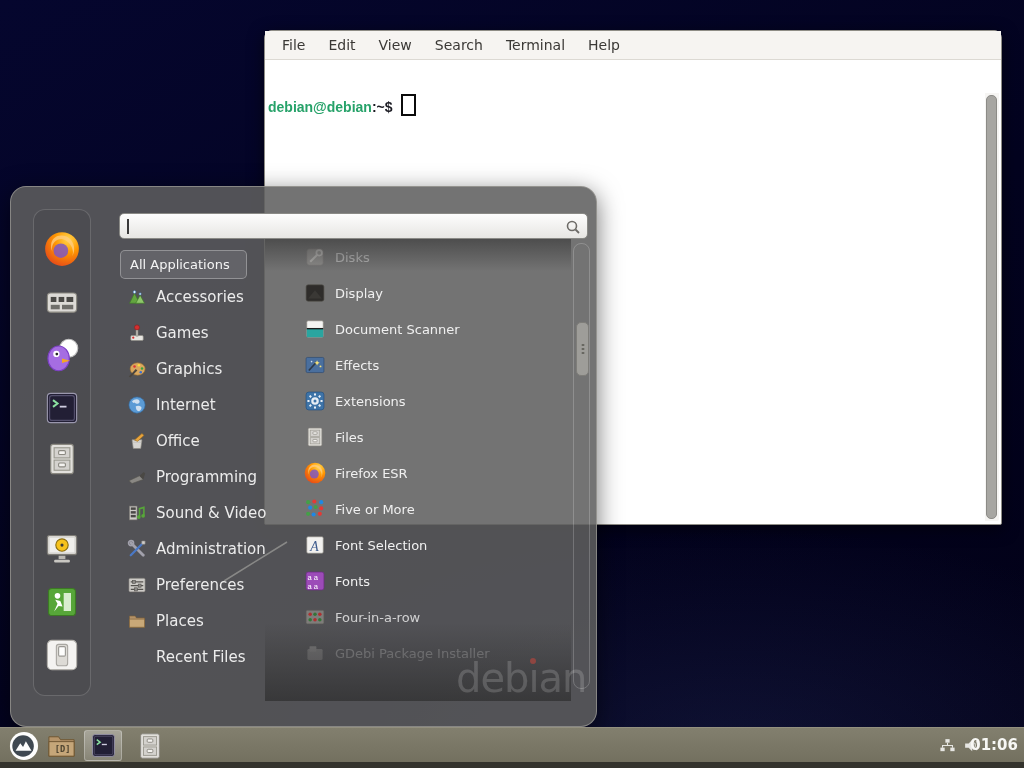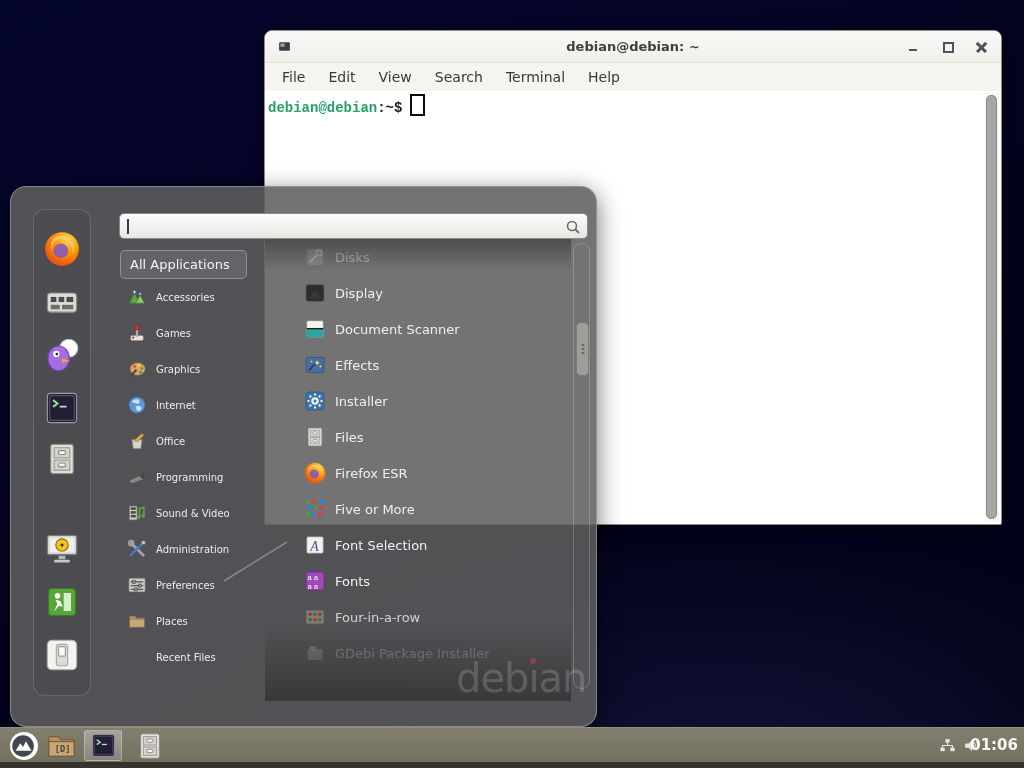--- a/index.html
+++ b/index.html
@@ -21,21 +21,21 @@
   .wb{width:11px;height:11px;position:relative;cursor:default;}
   .wb-min::after{content:"";position:absolute;left:1px;bottom:1px;width:8px;height:2.5px;background:#4d535b;}
   .wb-max::after{content:"";position:absolute;left:1px;top:1px;width:7px;height:7px;border:2px solid #4d535b;}
   .wb-close::before,.wb-close::after{content:"";position:absolute;left:-1px;top:4.5px;width:13px;height:2.5px;background:#4d535b;}
   .wb-close::before{transform:rotate(45deg);} .wb-close::after{transform:rotate(-45deg);}
   .menubar{height:28px;display:flex;align-items:center;gap:13px;padding-left:12px;
     background:#f6f4f1;border-bottom:1px solid #dcd9d3;font-size:14px;color:#3a3835;}
   .menubar span{padding:2px 5px;border-radius:3px;}
   .term-body{position:absolute;left:0;right:0;top:60px;bottom:0;background:#fff;
     border-radius:0 0 2px 2px;overflow:hidden;}
-  .prompt{padding:3px 0 0 3px;font-family:Liberation Mono, monospace;
+  .prompt{padding:3px 0 0 3px;font-family:Liberation Sans, sans-serif;
     font-size:14px;font-weight:bold;color:#1a1a22;white-space:pre;}
   .prompt .user{font-weight:bold;}
   .cursor{display:inline-block;width:11px;height:18px;border:2px solid #0b0b0b;
     vertical-align:-4px;margin-left:8px;background:#fff;}
   .term-scroll{position:absolute;top:2px;right:2px;bottom:3px;width:14px;background:#f6f5f3;border-radius:0 0 2px 0;}
   .term-scroll .handle{position:absolute;top:2px;bottom:2px;right:2px;width:9px;
     background:#a7a6a2;border:1px solid #8c8b87;border-radius:5px;}
   
   .appmenu{position:absolute;left:10px;top:186px;width:587px;height:541px;z-index:50;
     background:rgba(94,94,94,.87);border:1px solid rgba(172,170,164,.6);border-radius:16px;
@@ -47,21 +47,21 @@
     background:linear-gradient(#fdfdfd,#e7e6e3);border:1px solid #8a8a86;border-radius:5px;}
   .searchbox input{position:absolute;left:8px;top:2px;width:420px;height:20px;border:none;outline:none;
     background:transparent;font-size:13px;color:#222;padding:0;}
   .caret{position:absolute;left:7px;top:5px;width:1.5px;height:15px;background:#3a3a3a;}
   .mag{position:absolute;right:6px;top:5px;width:16px;height:16px;}
   .allapps{position:absolute;left:109px;top:63px;width:127px;height:29px;box-sizing:border-box;
     background:rgba(255,255,255,.10);border:1px solid rgba(255,255,255,.30);border-radius:5px;
     font-size:13px;color:#f4f4f4;line-height:27px;padding-left:9px;cursor:pointer;}
   .cats{position:absolute;left:106px;top:92px;width:152px;}
   .cat-row{height:36px;display:flex;align-items:center;gap:9px;padding-left:10px;cursor:pointer;}
-  .cat-row .lbl{font-size:10px;color:#ececec;white-space:nowrap;}
+  .cat-row .lbl{font-size:15px;color:#ececec;white-space:nowrap;}
   .cat-spacer{width:20px;height:20px;flex:0 0 auto;}
   .apps{position:absolute;left:254px;top:52px;width:306px;height:462px;overflow:hidden;}
   .app-row{height:36px;display:flex;align-items:center;gap:9px;padding-left:39px;cursor:pointer;}
   .app-row .lbl{font-size:13px;color:#f0f0f0;white-space:nowrap;}
   .fade-top{position:absolute;left:254px;top:52px;width:306px;height:32px;pointer-events:none;
     background:linear-gradient(rgba(40,40,40,.5),rgba(40,40,40,0));}
   .fade-bottom{position:absolute;left:254px;top:436px;width:306px;height:78px;pointer-events:none;
     background:linear-gradient(rgba(40,40,40,0),rgba(40,40,40,.62));}
   .app-scroll{position:absolute;left:562px;top:56px;width:17px;height:446px;box-sizing:border-box;
     border:1px solid rgba(255,255,255,.20);border-radius:8px;}
@@ -88,34 +88,20 @@
   .clock{position:absolute;right:6px;top:0;height:35px;line-height:35px;
     font-size:15px;font-weight:bold;color:#f7f7f4;}
   .icon{display:inline-flex;align-items:center;justify-content:center;line-height:0;}
 </style>
 </head>
 <body>
 
 <div id="screen">
 
   <div class="terminal">
-    <div class="titlebar">
-      <span class="win-icon icon">
-          <svg width="13" height="13" viewBox="0 0 12 12">
-            <rect x="1" y="2" width="10" height="8" rx="1" fill="#3a3f45"></rect>
-      <rect x="2.2" y="3.2" width="4" height="3" fill="#9aa0a6"></rect>
-          </svg>
-        </span>
-      <span class="title">debian@debian: ~</span>
-      <span class="win-btns">
-        <span class="wb wb-min"></span>
-        <span class="wb wb-max"></span>
-        <span class="wb wb-close"></span>
-      </span>
-    </div>
     <div class="menubar" id="term-menubar">
         <span>File</span>
         <span>Edit</span>
         <span>View</span>
         <span>Search</span>
         <span>Terminal</span>
         <span>Help</span>
       </div>
     <div class="term-body">
       <div class="prompt"><span class="user" id="prompt-user" style="color: rgb(38, 162, 105);">debian@debian</span><span>:~$</span><span class="cursor"></span></div>
@@ -405,21 +391,21 @@
                 <path d="M8 16 H5"></path>
                 <path d="M27 16 H24"></path>
       <path d="M10.4 10.4 L8.2 8.2"></path>
                 <path d="M23.8 23.8 L21.6 21.6"></path>
                 <path d="M10.4 21.6 L8.2 23.8"></path>
                 <path d="M23.8 8.2 L21.6 10.4"></path>
               </g>
       <circle cx="16" cy="16" r="2.2" fill="#3e74a8"></circle>
             </svg>
           </span>
-          <span class="lbl">Installer</span>
+          <span class="lbl">Extensions</span>
         </div>
         <div class="app-row">
           <span class="icon">
             <svg width="22" height="22" viewBox="0 0 32 32">
               <rect x="6" y="3" width="20" height="26" rx="2" fill="#e2e0dc" stroke="#8a8880"></rect>
       <rect x="9" y="6" width="14" height="9" fill="#d4d2ce" stroke="#9a988f"></rect>
       <rect x="9" y="17" width="14" height="9" fill="#d4d2ce" stroke="#9a988f"></rect>
       <rect x="13" y="8.5" width="6" height="3.5" rx="1" fill="#f4f3f0" stroke="#8a8880"></rect>
       <rect x="13" y="19.5" width="6" height="3.5" rx="1" fill="#f4f3f0" stroke="#8a8880"></rect>
             </svg>

